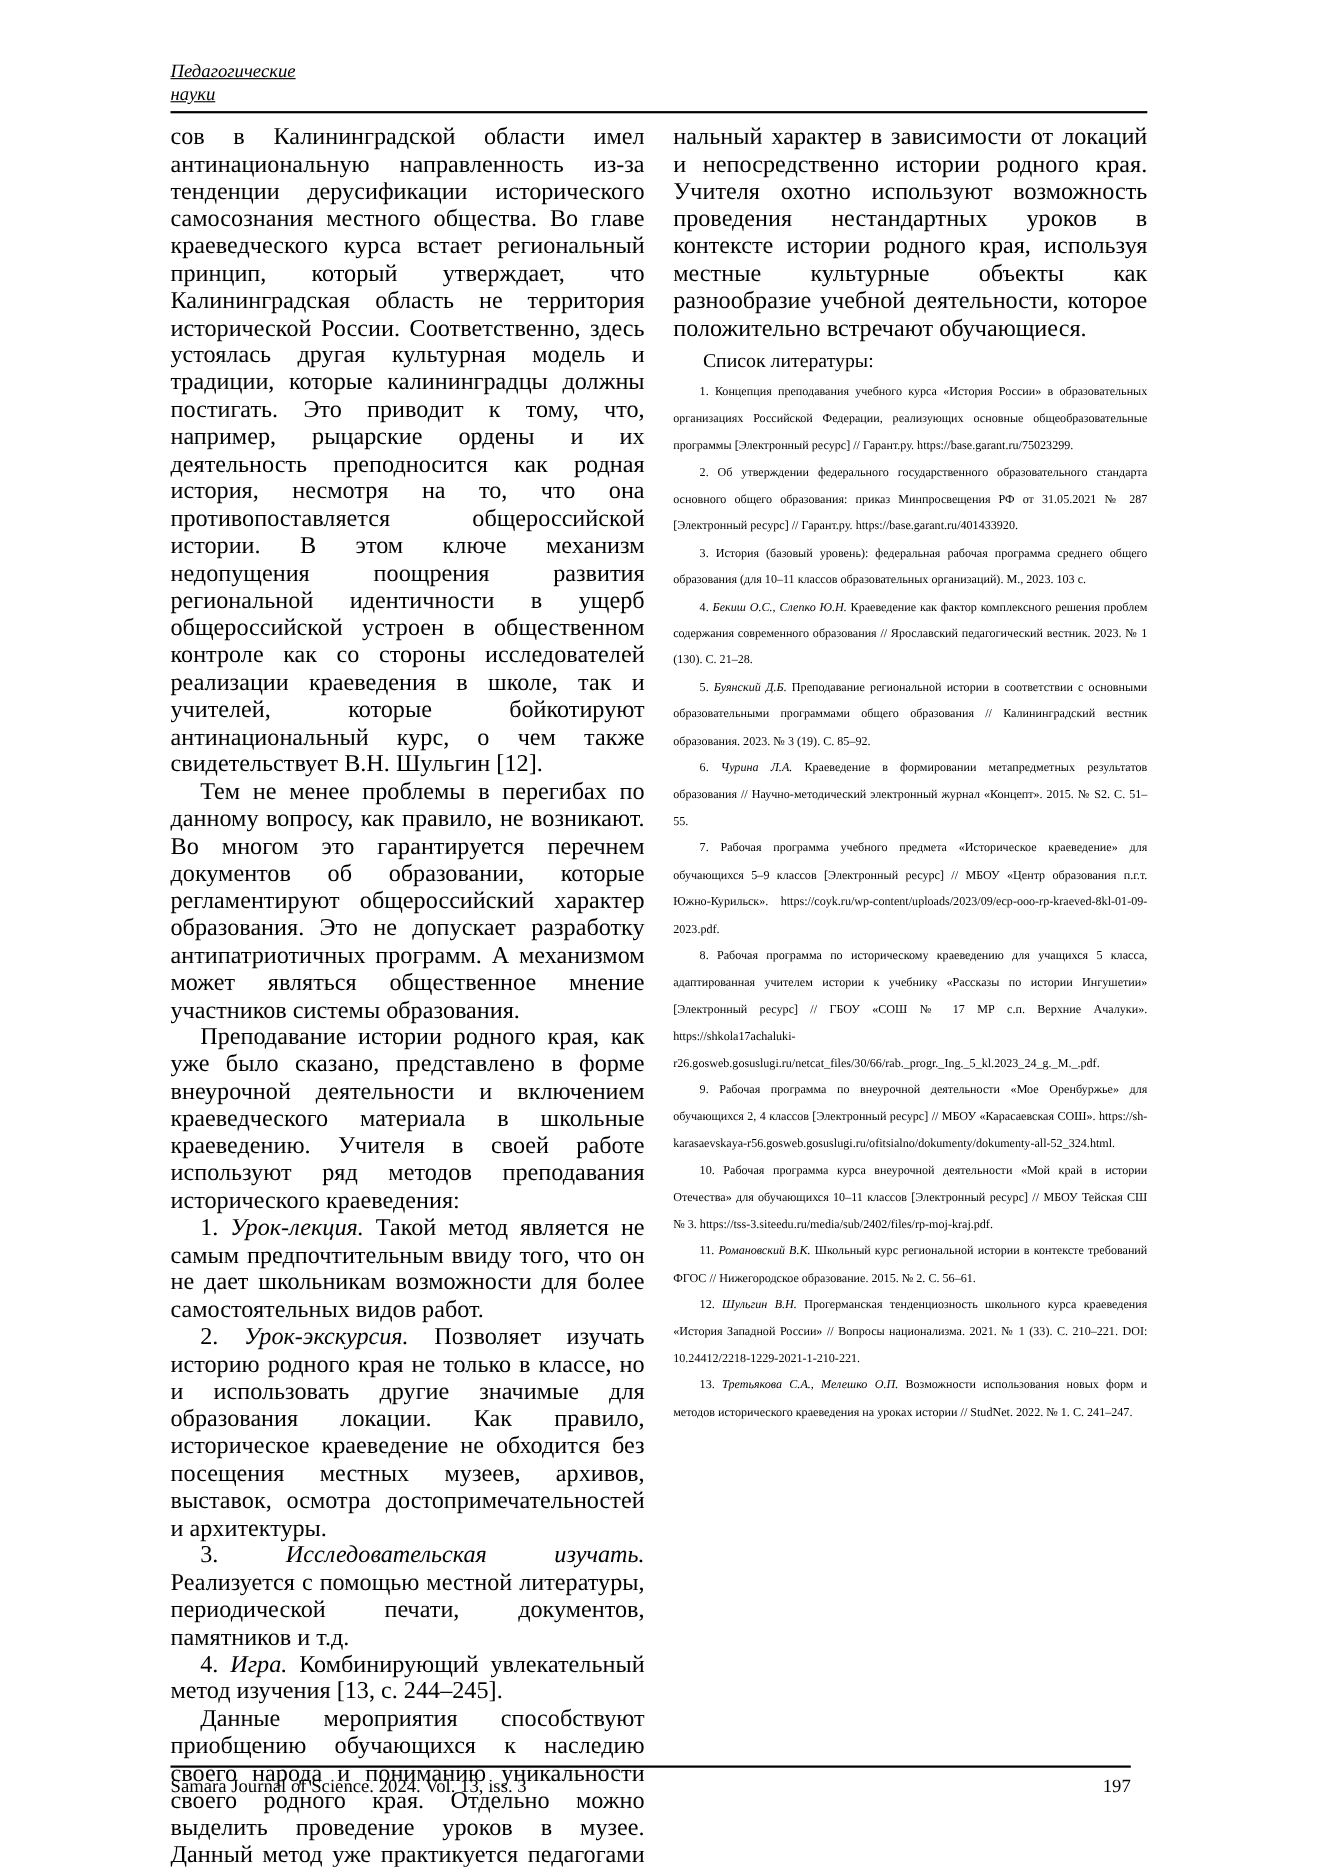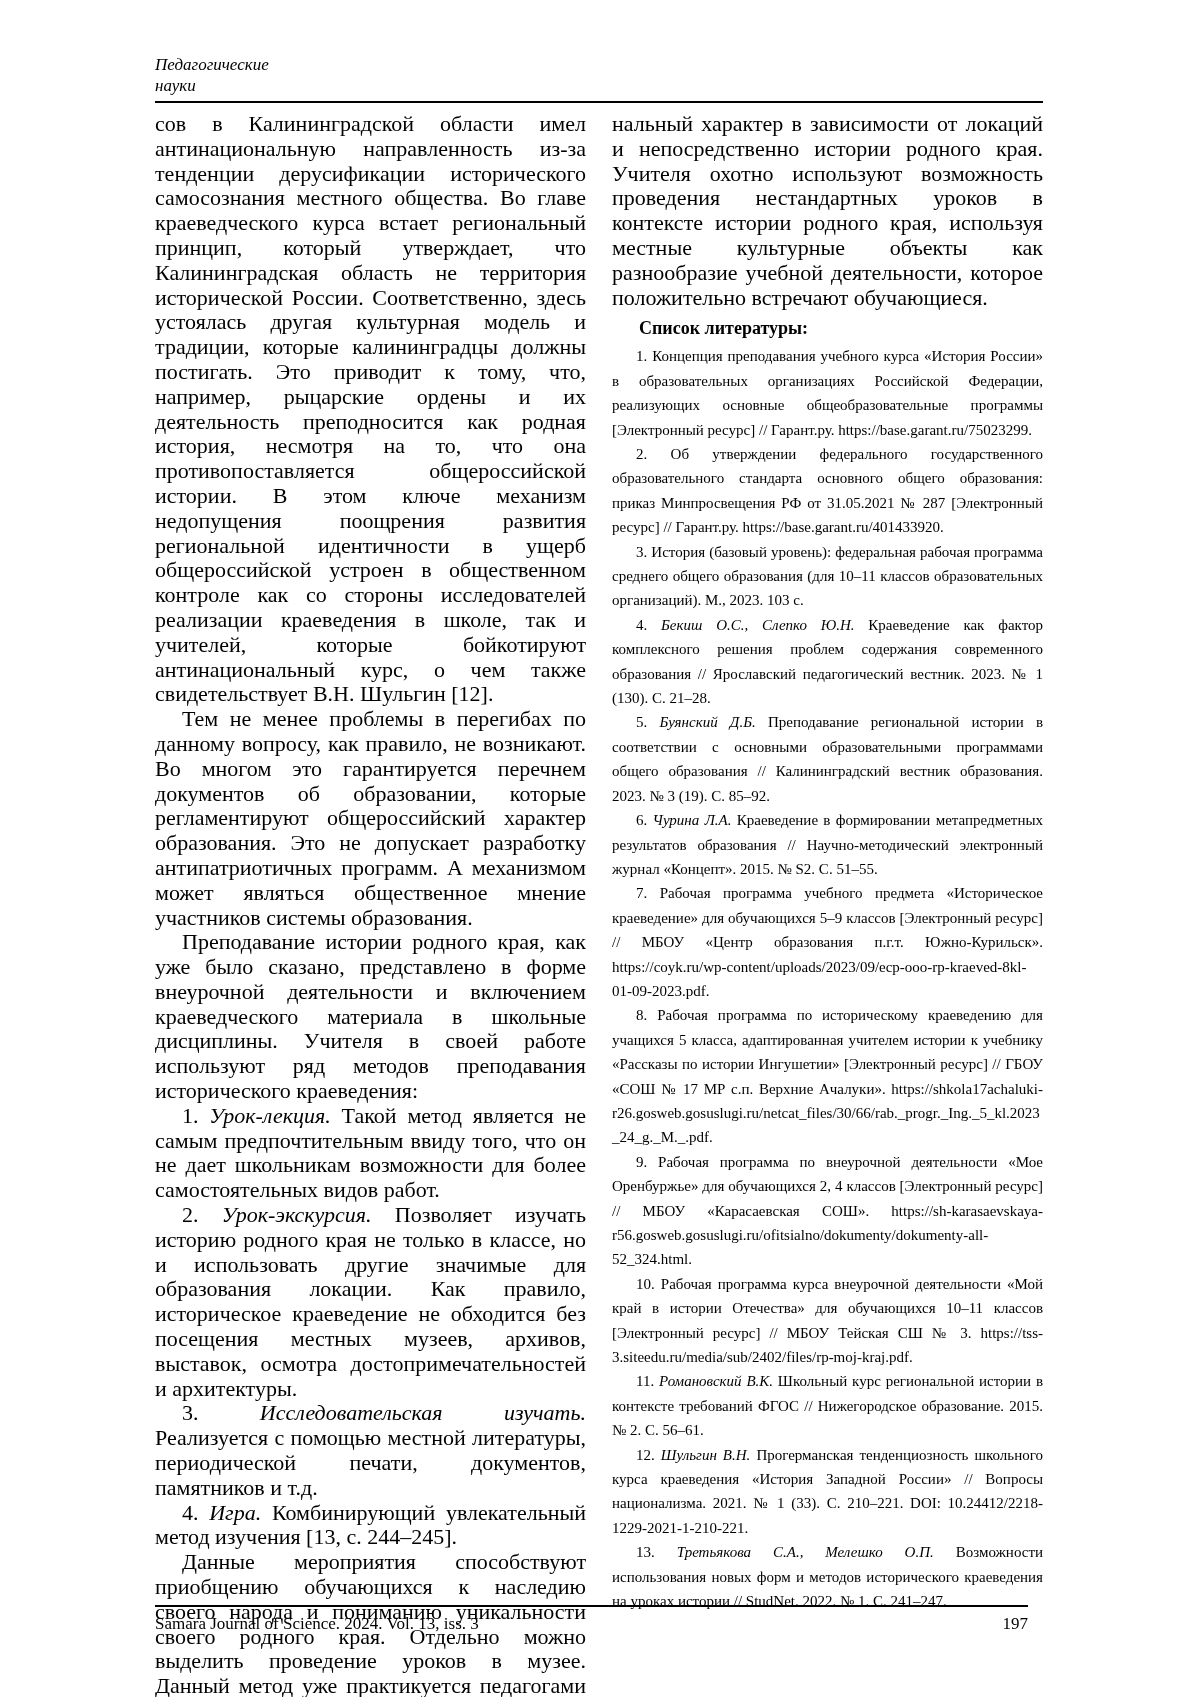--- a/index.html
+++ b/index.html
@@ -6,41 +6,41 @@
   html, body { background:#ffffff; }
   body {
     width:1200px; height:1697px;
     font-family:"Liberation Serif", serif;
     color:#000; position:relative; overflow:hidden;
   }
   .page { position:absolute; inset:0; padding:54px 157px 0 155px; }
 
   .header {
     display:flex; justify-content:space-between; 
-    padding-bottom:5px; border-bottom:2px solid #000;
+    padding-bottom:5px; border-bottom:2px solid #000;text-decoration:underline;
   }
   .header-left { font-style:italic; font-size:17px; line-height:21px; }
   .header-right { text-align:right; font-size:16.5px; line-height:21px; }
 
   .columns { display:flex; gap:26px; margin-top:9px; }
   .col { width:431px; }
 
   p.body {
     font-size:22px; line-height:24.8px;
     text-align:justify; text-indent:27px;
   }
   p.cont { text-indent:0; }
 
   h2.list-heading {
-    font-size:18px; line-height:26px; font-weight:bold;
+    font-size:18px; line-height:26px; font-weight:normal;
     text-indent:27px; margin-top:5px; margin-bottom:3px;
   }
 
   p.ref {
-    font-size:15px; line-height:24.4px;
+    font-size:11px; line-height:24.4px;
     text-align:justify; text-indent:24px;
     overflow-wrap:anywhere;
   }
 
   .footer {
     position:absolute; top:1605px; left:155px; right:172px;
     border-top:2px solid #000; padding-top:6px;
     display:flex; justify-content:space-between;
     font-size:17px; line-height:22px;
   }
@@ -55,21 +55,21 @@
       <div>Педагогические</div>
       <div>науки</div>
     </div>
   </header>
 
   <main class="columns">
 
     <section class="col">
       <p class="body cont"><span>сов в Калининградской области имел антинациональную направленность из-за тенденции дерусификации исторического самосознания местного общества. Во главе краеведческого курса встает региональный принцип, который утверждает, что Калининградская область не территория исторической России. Соответственно, здесь устоялась другая культурная модель и традиции, которые калининградцы должны постигать. Это приводит к тому, что, например, рыцарские ордены и их деятельность преподносится как родная история, несмотря на то, что она противопоставляется общероссийской истории. В этом ключе механизм недопущения поощрения развития региональной идентичности в ущерб общероссийской устроен в общественном контроле как со стороны исследователей реализации краеведения в школе, так и учителей, которые бойкотируют антинациональный курс, о чем также свидетельствует В.Н. Шульгин [12].</span></p>
       <p class="body"><span>Тем не менее проблемы в перегибах по данному вопросу, как правило, не возникают. Во многом это гарантируется перечнем документов об образовании, которые регламентируют общероссийский характер образования. Это не допускает разработку антипатриотичных программ. А механизмом может являться общественное мнение участников системы образования.</span></p>
-      <p class="body"><span>Преподавание истории родного края, как уже было сказано, представлено в форме внеурочной деятельности и включением краеведческого материала в школьные дисциплины. Учителя в своей работе используют ряд методов преподавания исторического краеведения:</span></p>
+      <p class="body"><span>Преподавание истории родного края, как уже было сказано, представлено в форме внеурочной деятельности и включением краеведческого материала в школьные краеведению. Учителя в своей работе используют ряд методов преподавания исторического краеведения:</span></p>
       <p class="body"><span>1. </span><em>Урок-лекция.</em><span> Такой метод является не самым предпочтительным ввиду того, что он не дает школьникам возможности для более самостоятельных видов работ.</span></p>
       <p class="body"><span>2. </span><em>Урок-экскурсия.</em><span> Позволяет изучать историю родного края не только в классе, но и использовать другие значимые для образования локации. Как правило, историческое краеведение не обходится без посещения местных музеев, архивов, выставок, осмотра достопримечательностей и архитектуры.</span></p>
       <p class="body"><span>3. </span><em>Исследовательская изучать.</em><span> Реализуется с помощью местной литературы, периодической печати, документов, памятников и т.д.</span></p>
       <p class="body"><span>4. </span><em>Игра.</em><span> Комбинирующий увлекательный метод изучения [13, с. 244–245].</span></p>
       <p class="body"><span>Данные мероприятия способствуют приобщению обучающихся к наследию своего народа и пониманию уникальности своего родного края. Отдельно можно выделить проведение уроков в музее. Данный метод уже практикуется педагогами как способ разнообразия учебной деятельности. Музей дает возможность использовать особенный наглядный исторический материал, который помогает в формировании не только предметных знаний, но и способностей анализа, сравнения и выдвижения гипотезы. Урок в музее приобретает интерактивную форму, благодаря которой активно развиваются метапредметные результаты [14, с. 5–7].</span></p>
       <p class="body"><span>В целом многообразие форм и методов изучения истории родного края носит исключительно регио-</span></p>
     </section>
 
     <section class="col">
       <p class="body cont"><span>нальный характер в зависимости от локаций и непосредственно истории родного края. Учителя охотно используют возможность проведения нестандартных уроков в контексте истории родного края, используя местные культурные объекты как разнообразие учебной деятельности, которое положительно встречают обучающиеся.</span></p>

